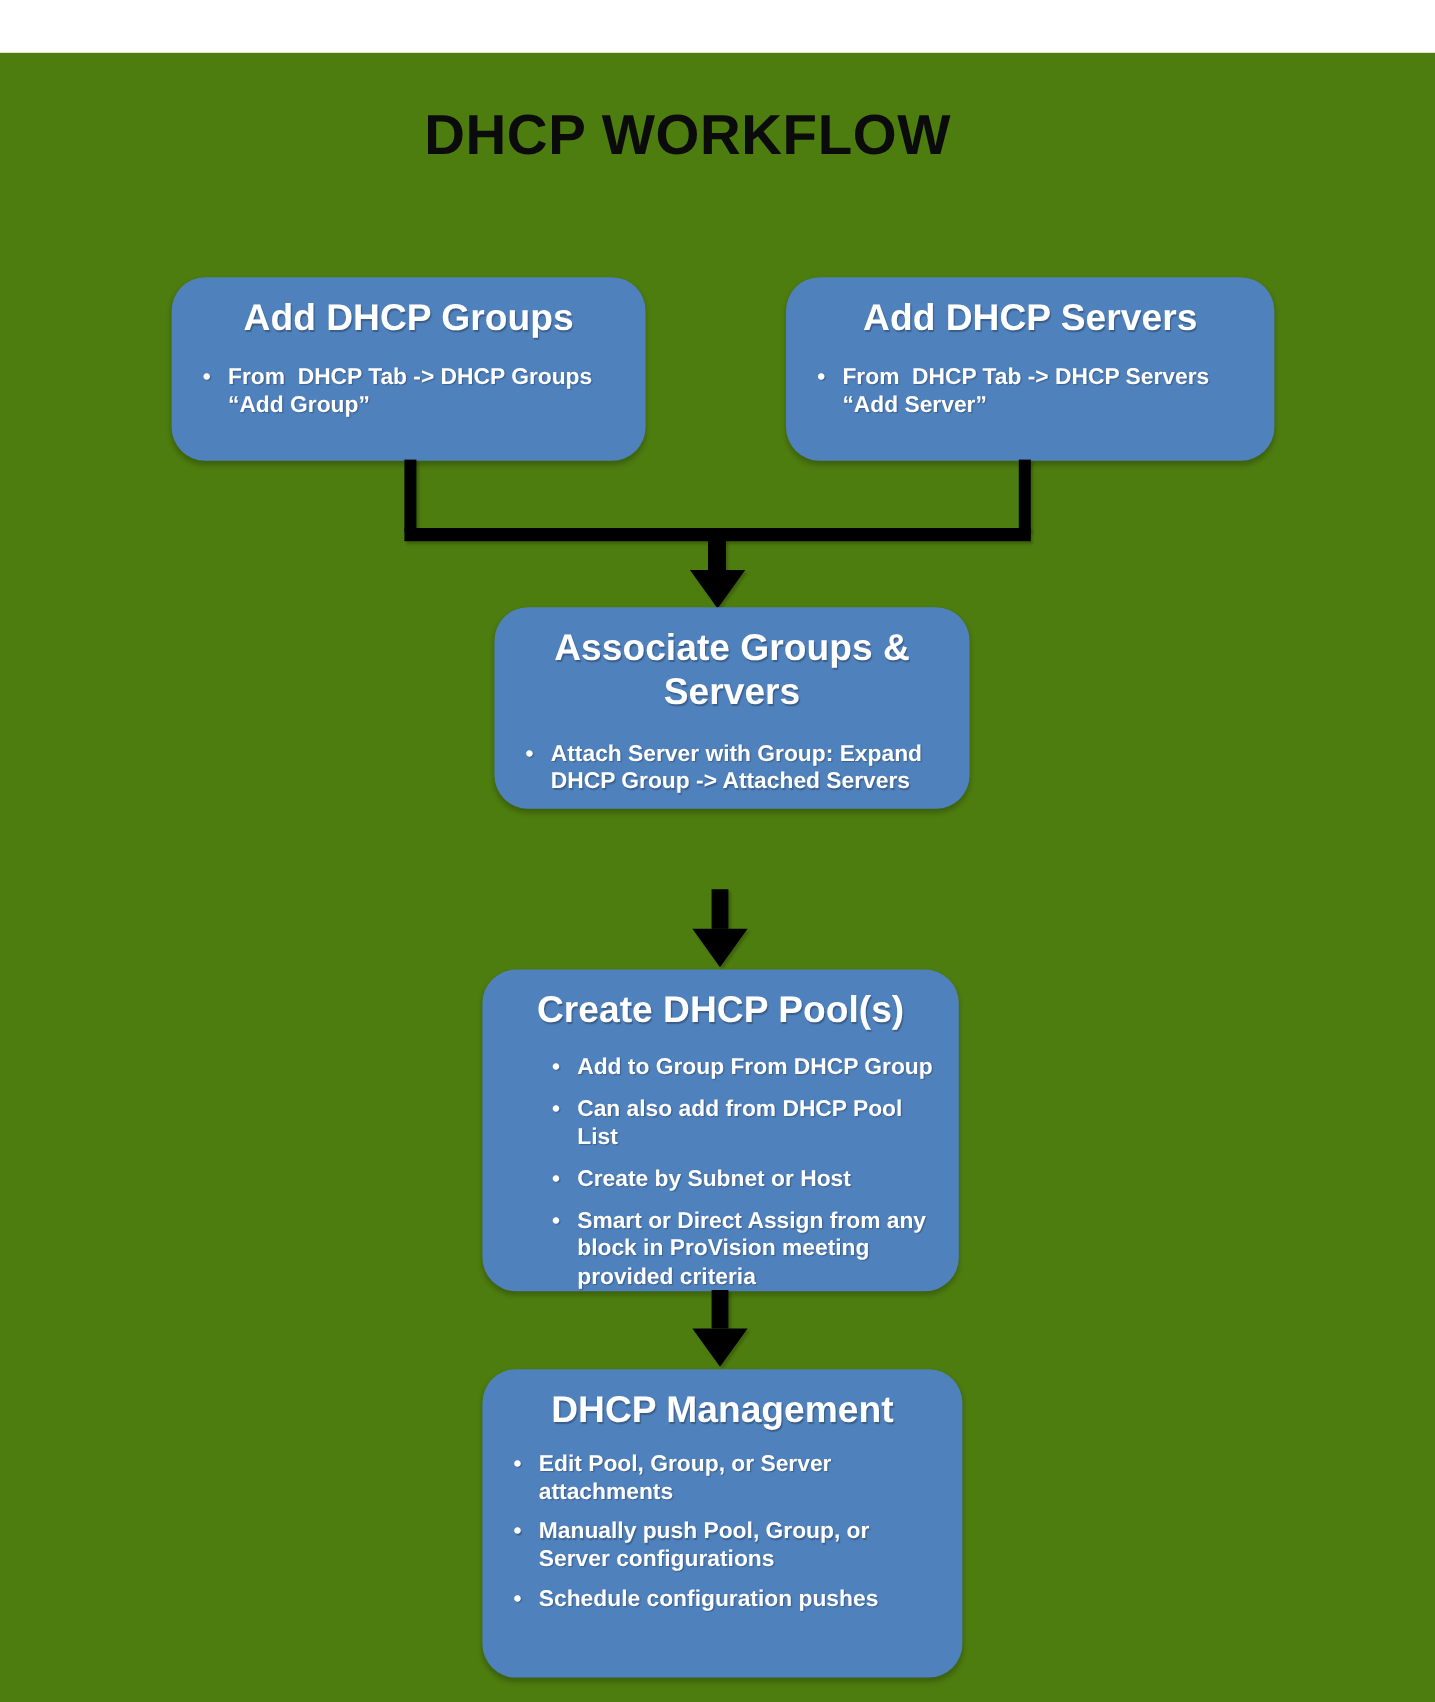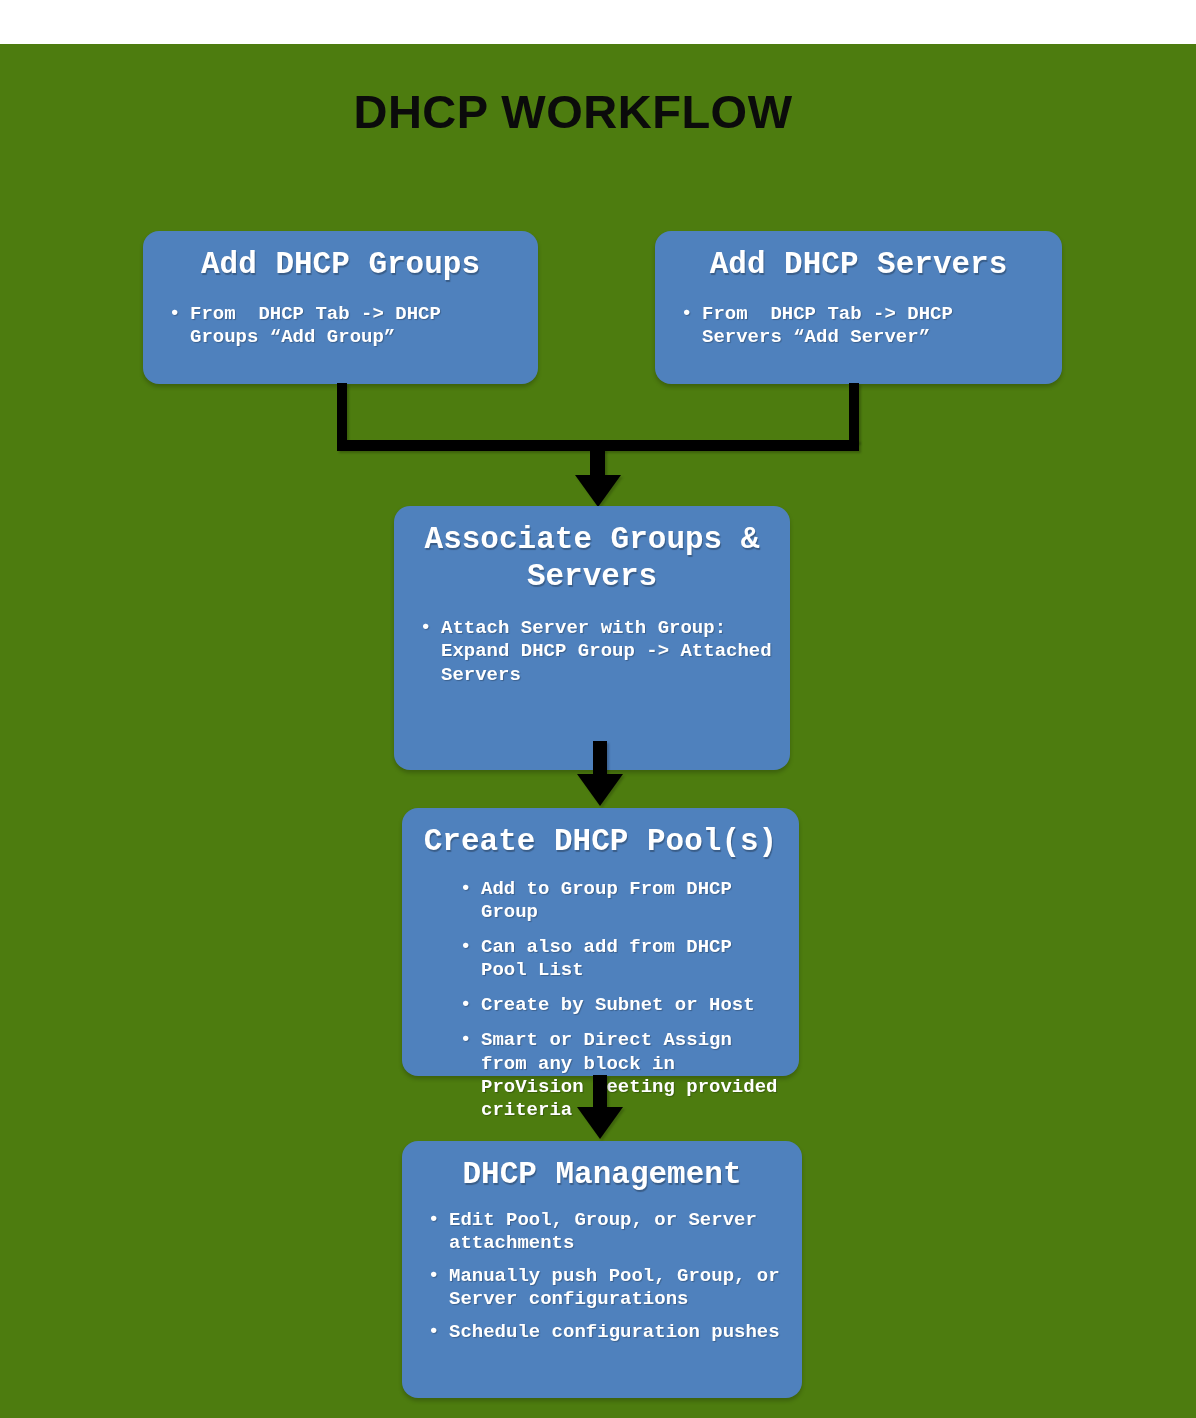--- a/index.html
+++ b/index.html
@@ -19,24 +19,23 @@
     width: 1146px;
     text-align: center;
     font-size: 47px;
     font-weight: bold;
     letter-spacing: 0.5px;
     color: #0b0b0b;
   }
   .box {
     position: absolute;
     background: #4f81bd;
-    border-radius: 16px;
+    border-radius: 28px;
     color: #ffffff;
     box-shadow: 0 3px 4px rgba(0,0,0,0.22);
-    font-family: Liberation Mono, monospace;
   }
   .box h2 {
     margin: 16px 14px 0 14px;
     text-align: center;
     font-size: 31px;
     font-weight: bold;
     line-height: 1.18;
     text-shadow: 1px 1.5px 1px rgba(0,0,0,0.28);
   }
   .bullets { margin-top: 19px; }
@@ -52,21 +51,21 @@
   }
   .bullet::before {
     content: "\2022";
     position: absolute;
     left: 26px;
     top: 0;
   }
   
   #box-groups   { left: 143px; top: 187px;  width: 395px; height: 153px; }
   #box-servers  { left: 655px; top: 187px;  width: 407px; height: 153px; }
-  #box-associate{ left: 394px; top: 462px;  width: 396px; height: 264px; }
+  #box-associate{ left: 412px; top: 462px;  width: 396px; height: 168px; }
   #box-pools    { left: 402px; top: 764px;  width: 397px; height: 268px; }
   #box-mgmt     { left: 402px; top: 1097px; width: 400px; height: 257px; }
   #box-associate .bullets { margin-top: 22px; }
   #box-pools   .bullets { margin-top: 17px; padding-left: 32px; }
   #box-mgmt    .bullets { margin-top: 15px; }
   #box-mgmt    .bullet  { margin-bottom: 10px; }
   
   .line {
     position: absolute;
     background: #000000;

